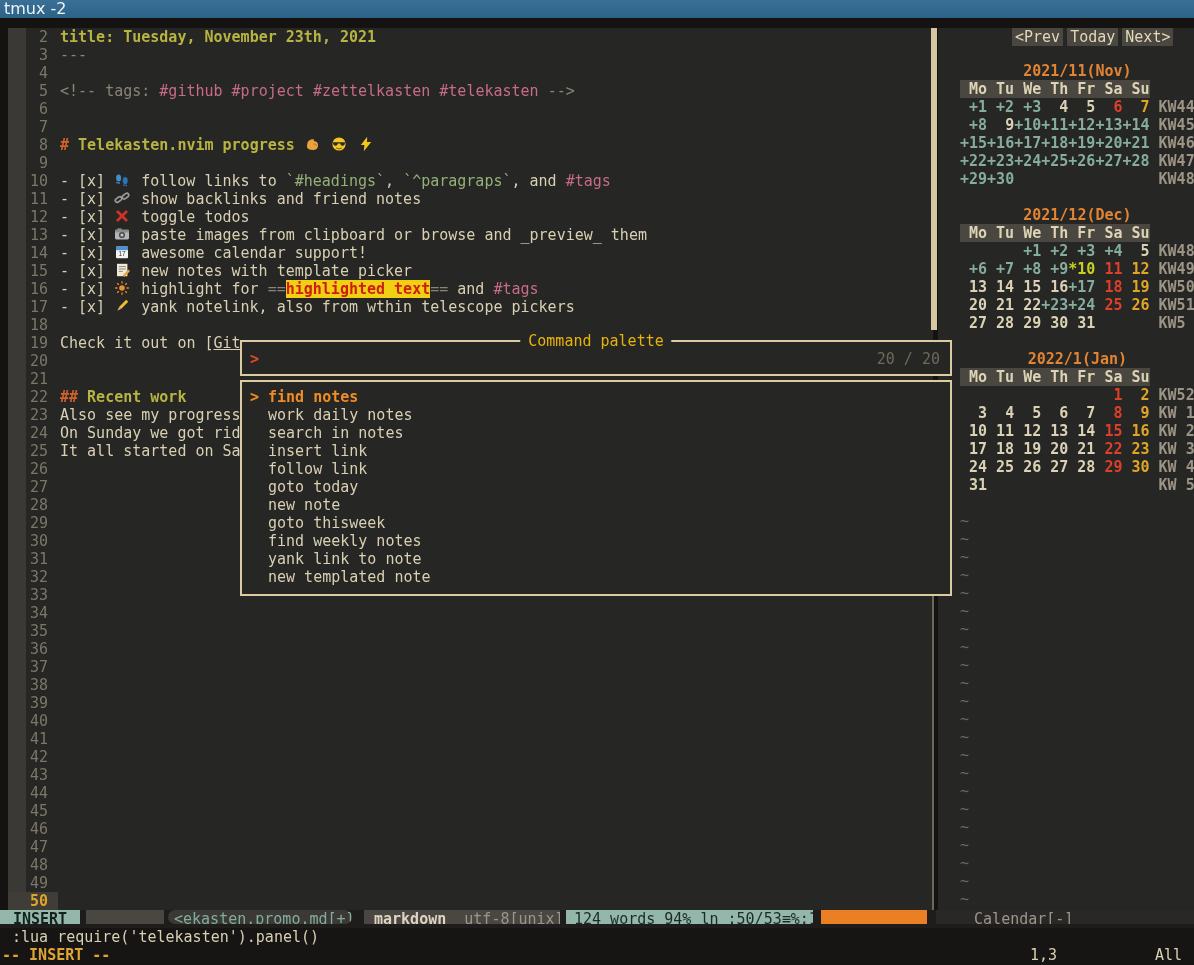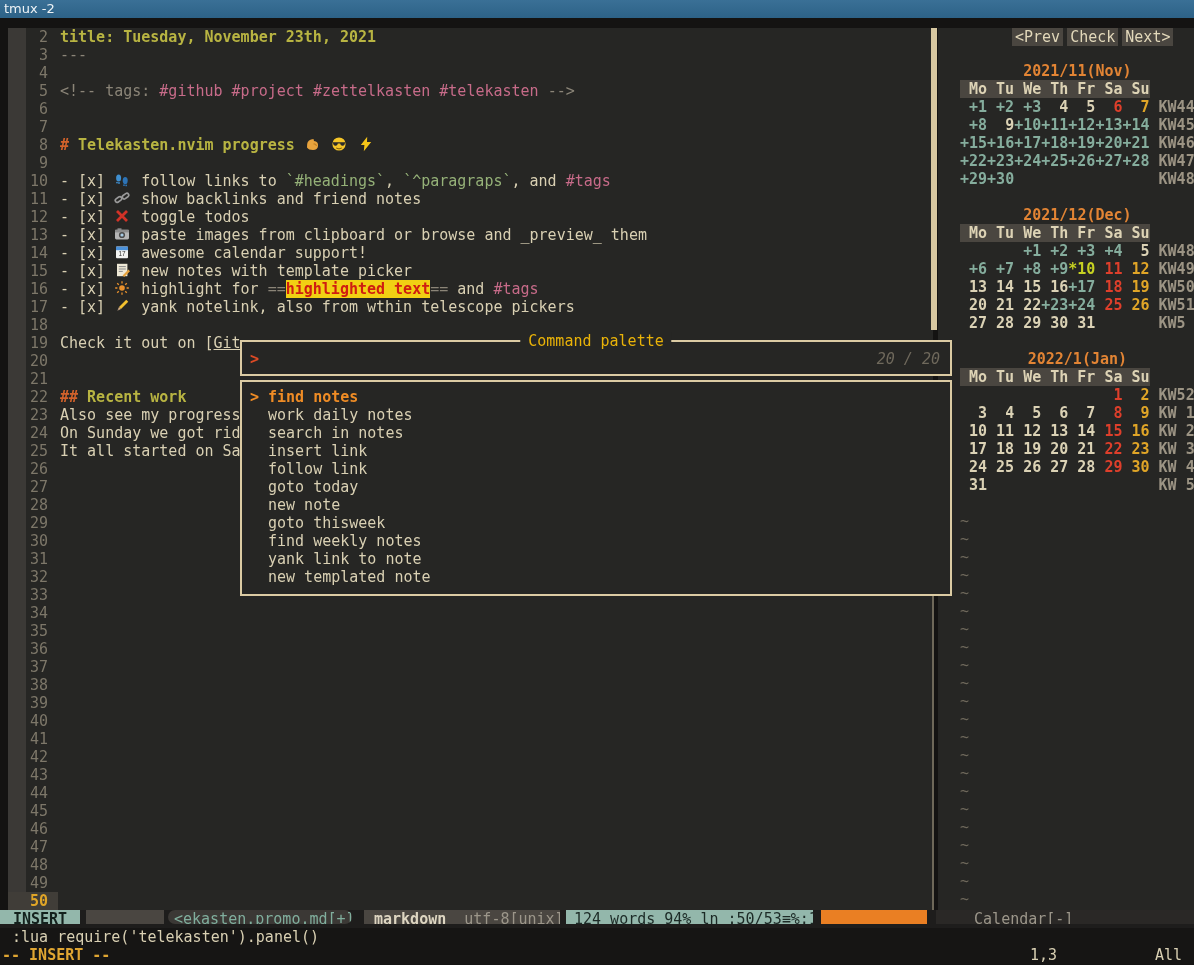--- a/index.html
+++ b/index.html
@@ -2,21 +2,21 @@
 <html style="--c-term: #141312; --c-bg: #262624; --c-fg: #d9d0b3; --c-cmt: #8b8578; --c-lnum: #7d7769; --c-ttl: #b8b442; --c-org: #d2622b; --c-pink: #c76b89; --c-code: #95b178; --c-hlt: #cf1d11; --c-hlbg: #f1d013; --c-border: #dbcba3; --c-prompt: #dd4a25; --c-sel: #ef8c25; --c-dim: #6f695c; --c-teal: #85ad9d; --c-cream: #dbd2b5; --c-red: #de3f2b; --c-yel: #e0a527; --c-chart: #c6d122; --c-kw: #9c9484; --c-dowbg: #4a4640; --c-calttl: #e28434; --c-tilde: #6e685b; --c-sage: #93b7ab; --c-seggray: #4a4641; --c-segdark: #3b3835; --c-segorange: #ea7f23; --c-statusfg: #9c968a; --c-fileteal: #80ae9d; --c-insert: #dfa532; --c-titlebar: #2d6287; --c-gutter: #3b3936; --c-curline: #403d38; --c-curnum: #e0a527; --c-bottombg: #161514;"><head>
 <meta charset="utf-8">
 <style>
   html,body{margin:0;padding:0;background:#000;}
   #screen{position:relative;width:1194px;height:965px;overflow:hidden;
     font-family:"DejaVu Sans Mono",monospace;font-size:15px;line-height:18px;
     background:var(--c-term);}
   
   #titlebar{position:absolute;left:0;top:0;width:1194px;height:18px;
     background:linear-gradient(#3a7096,var(--c-titlebar));color:#eef3f6;
-    font-family:"DejaVu Sans",sans-serif;font-size:13px;line-height:18px;padding-left:4px;box-sizing:border-box;}
+    font-family:"DejaVu Sans",sans-serif;font-size:16px;line-height:18px;padding-left:4px;box-sizing:border-box;}
   
   #editor{position:absolute;left:0;top:28px;width:933px;height:882px;background:var(--c-term);}
   #editor .bgmain{position:absolute;left:8px;top:0;right:0;bottom:0;background:var(--c-bg);}
   #gutter{position:absolute;left:8px;top:0;width:18px;height:882px;background:var(--c-gutter);}
   .eline{position:relative;height:18px;}
   .eline.cur::before{content:"";position:absolute;left:8px;top:0;width:50px;height:18px;background:var(--c-curline);}
   .lnum{position:absolute;left:8px;top:0;width:40px;text-align:right;color:var(--c-lnum);}
   .cur .lnum{color:var(--c-curnum);font-weight:bold;}
   .etext{position:absolute;left:60px;top:0;white-space:pre;color:var(--c-fg);}
   .b{font-weight:bold;} .u{text-decoration:underline;}
@@ -41,21 +41,21 @@
   .cell{display:inline-block;width:3ch;text-align:right;white-space:pre;}
   .dow .cell{background:var(--c-dowbg);color:#ddd3b5;}
   .kw{color:var(--c-kw);white-space:pre;margin-left:1ch;font-weight:bold;}
   .tilde{height:18px;color:var(--c-tilde);}
   
   #palette{position:absolute;left:240px;top:340px;width:712px;z-index:5;}
   .pbox{box-sizing:border-box;border:2px solid var(--c-border);background:var(--c-bg);}
   #pbox1{position:relative;height:36px;}
   #ptitle{position:absolute;top:-10px;left:50%;transform:translateX(-50%);background:var(--c-bg);padding:0 8px;color:#eab308;}
   #pprompt{position:absolute;left:8px;top:8px;color:var(--c-prompt);font-weight:bold;}
-  #pcount{position:absolute;right:10px;top:8px;color:var(--c-dim);font-style:italic;}
+  #pcount{position:absolute;right:10px;top:8px;color:var(--c-dim);}
   #pbox2{margin-top:4px;height:216px;padding-top:6px;}
   .pitem{height:18px;padding-left:26px;position:relative;color:var(--c-fg);}
   .pitem.sel{color:var(--c-sel);font-weight:bold;}
   .pitem.sel .psel{position:absolute;left:8px;color:var(--c-sel);}
   
   #statusline{position:absolute;left:0;top:910px;width:1194px;height:18px;background:#1e1d1c;display:flex;}
   .seg{height:14px;box-sizing:border-box;white-space:pre;overflow:hidden;}
   #seg-mode{width:80px;background:var(--c-sage);color:#14211d;font-weight:bold;text-align:center;}
   .sgap{background:transparent;}
   #seg-branch{width:78px;background:var(--c-seggray);color:var(--c-statusfg);padding-left:4px;}
@@ -327,21 +327,21 @@
           <span class="etext"></span>
         </div>
       </div>
   </div>
 
   <div id="scroll-thumb"></div>
   <div id="sep-low"></div>
 
   <div id="calendar">
     <div id="cal-inner">
-        <div class="cal-nav"><span class="navchip">&lt;Prev</span><span class="navchip">Check</span><span class="navchip">Next&gt;</span></div>
+        <div class="cal-nav"><span class="navchip">&lt;Prev</span><span class="navchip">Today</span><span class="navchip">Next&gt;</span></div>
         <div class="cal-spacer16"></div>
         <div class="cal-title">2021/11(Nov)</div>
         <div class="cal-row dow"><span class="cell">Mo</span><span class="cell">Tu</span><span class="cell">We</span><span class="cell">Th</span><span class="cell">Fr</span><span class="cell">Sa</span><span class="cell">Su</span></div>
         <div class="cal-row"><span class="cell c-teal">+1</span><span class="cell c-teal">+2</span><span class="cell c-teal">+3</span><span class="cell c-cream">4</span><span class="cell c-cream">5</span><span class="cell c-red">6</span><span class="cell c-yel">7</span><span class="kw">KW44</span></div>
         <div class="cal-row"><span class="cell c-teal">+8</span><span class="cell c-cream">9</span><span class="cell c-teal">+10</span><span class="cell c-teal">+11</span><span class="cell c-teal">+12</span><span class="cell c-teal">+13</span><span class="cell c-teal">+14</span><span class="kw">KW45</span></div>
         <div class="cal-row"><span class="cell c-teal">+15</span><span class="cell c-teal">+16</span><span class="cell c-teal">+17</span><span class="cell c-teal">+18</span><span class="cell c-teal">+19</span><span class="cell c-teal">+20</span><span class="cell c-teal">+21</span><span class="kw">KW46</span></div>
         <div class="cal-row"><span class="cell c-teal">+22</span><span class="cell c-teal">+23</span><span class="cell c-teal">+24</span><span class="cell c-teal">+25</span><span class="cell c-teal">+26</span><span class="cell c-teal">+27</span><span class="cell c-teal">+28</span><span class="kw">KW47</span></div>
         <div class="cal-row"><span class="cell c-teal">+29</span><span class="cell c-teal">+30</span><span class="cell"></span><span class="cell"></span><span class="cell"></span><span class="cell"></span><span class="cell"></span><span class="kw">KW48</span></div>
         <div class="cal-spacer18"></div>
         <div class="cal-title">2021/12(Dec)</div>

